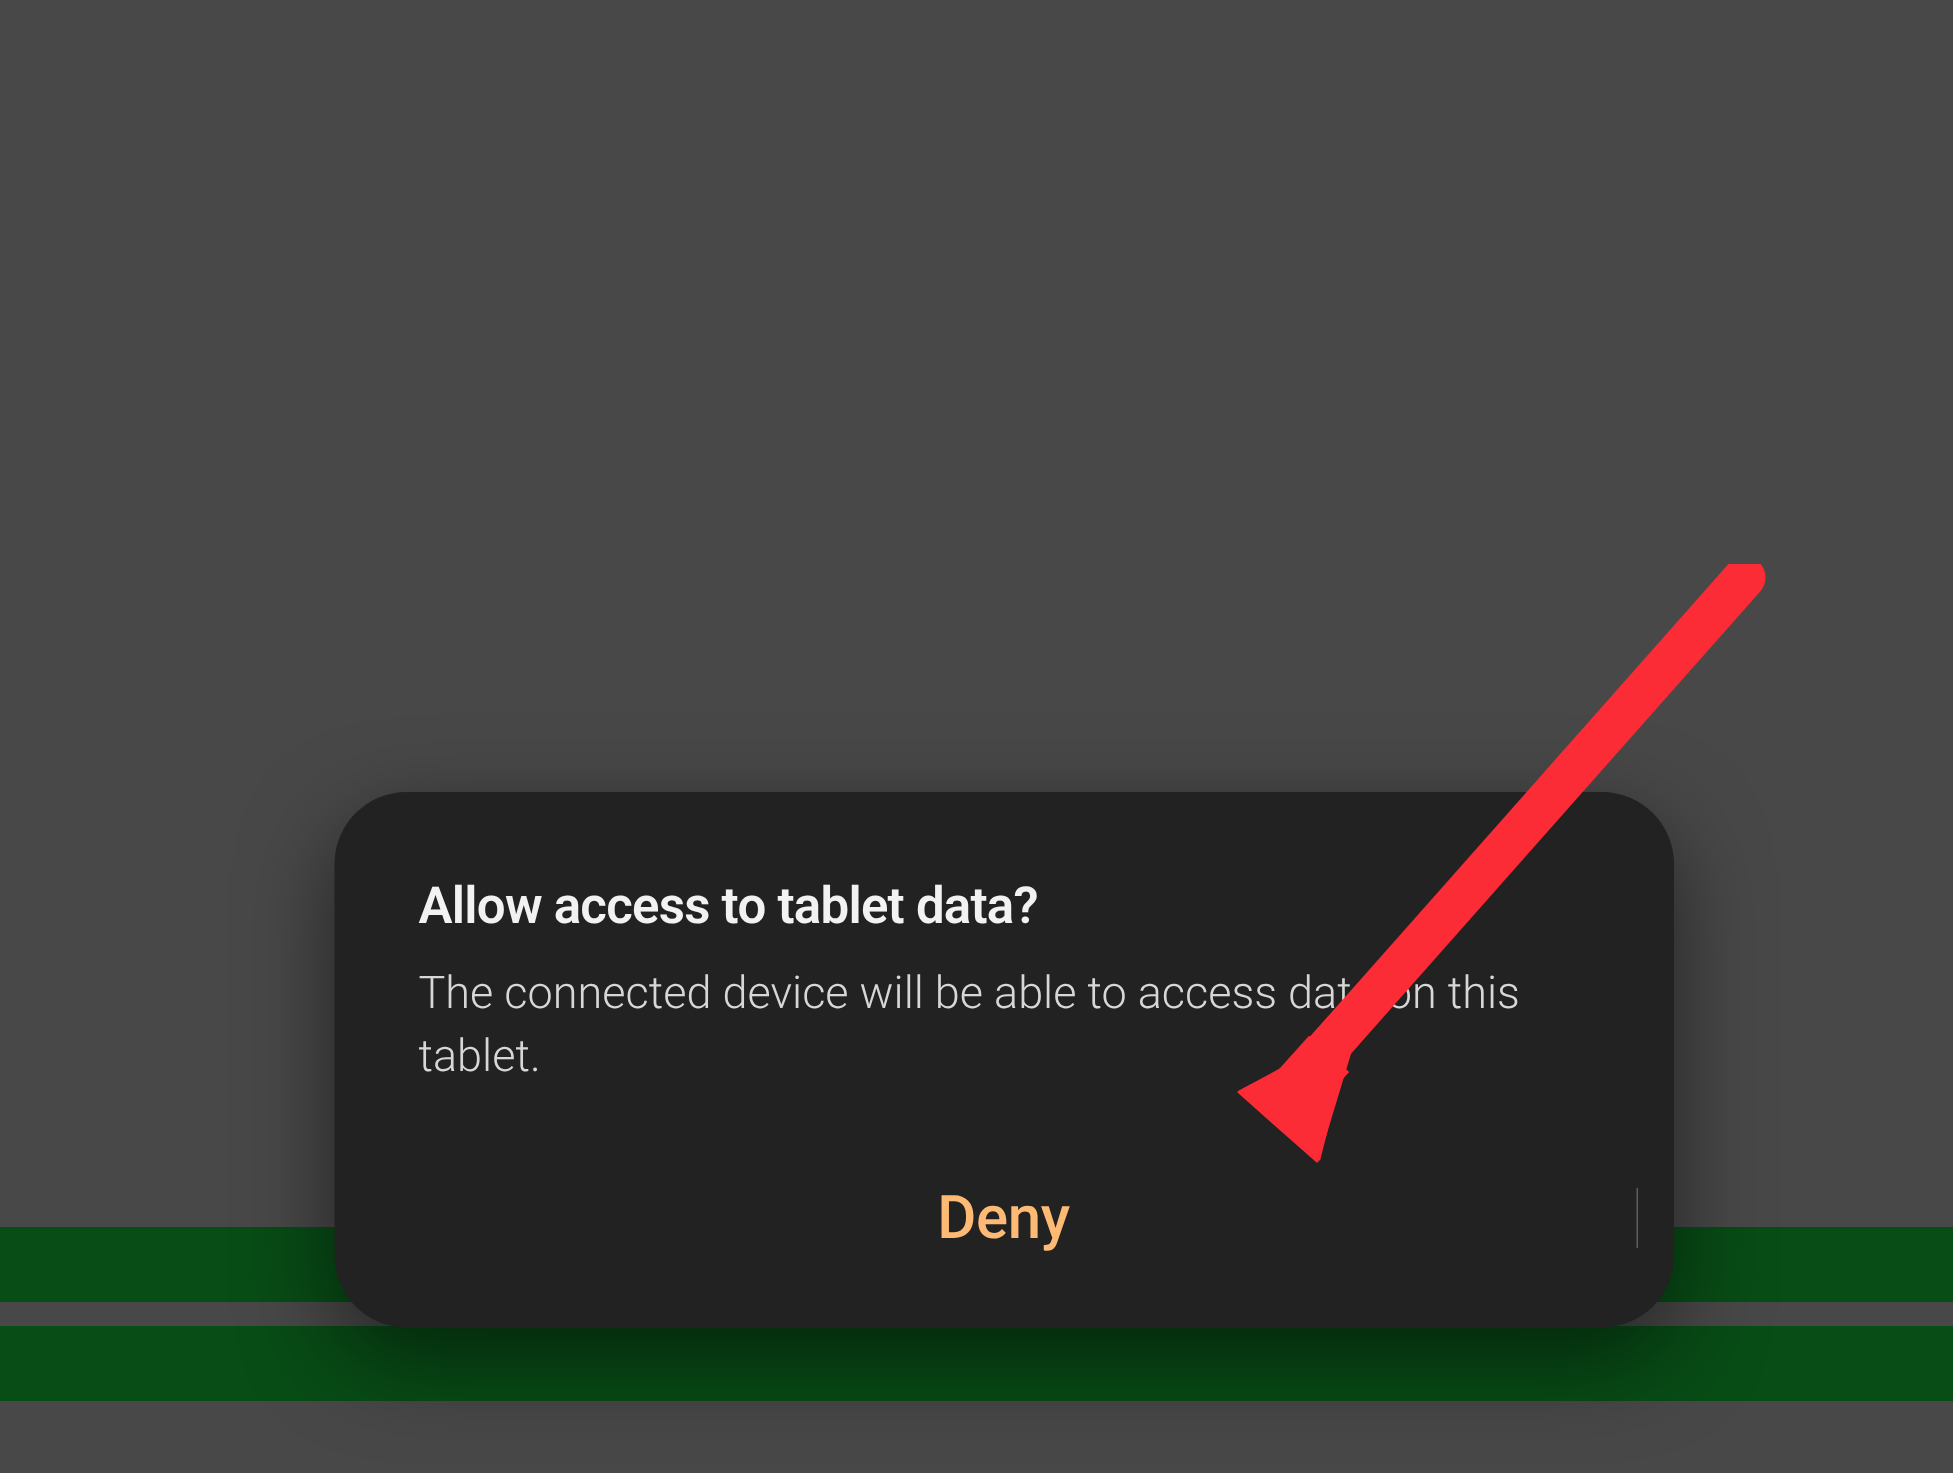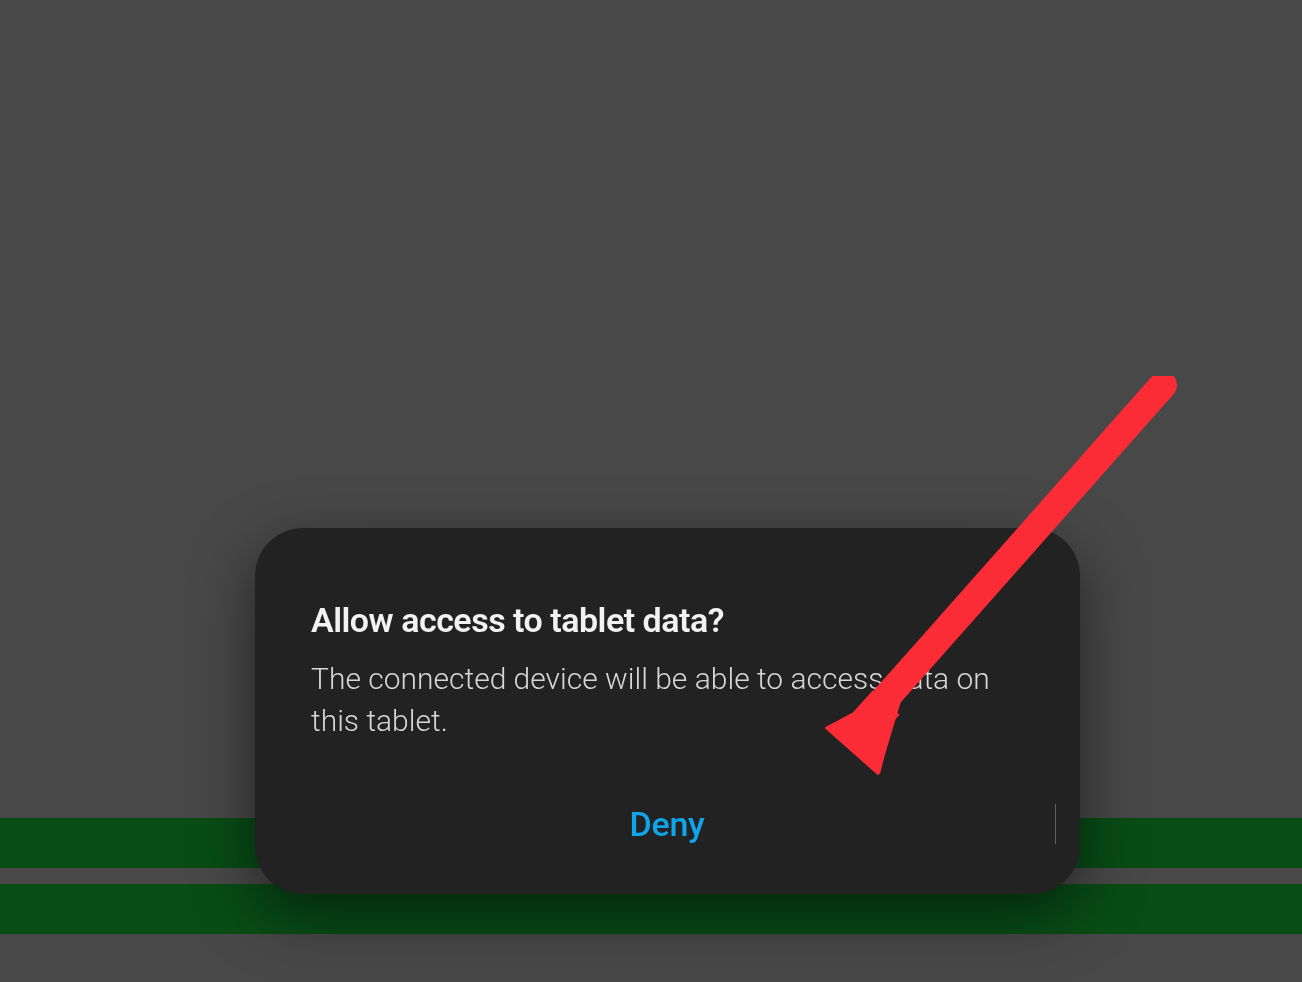--- a/index.html
+++ b/index.html
@@ -33,27 +33,26 @@
     }
     .scrim {
       position: absolute;
       inset: 0;
       background: rgba(0,0,0,0.15);
     }
     .dialog {
       position: absolute;
       left: 223px;
       top: 528px;
-      width: 825px;
+      width: 893px;
       background: #222222;
       border-radius: 48px;
       color: #e8e8e8;
-      padding: 72px 0 0 0;
+      padding: 56px 0 0 0;
       box-shadow: 0 20px 60px rgba(0,0,0,0.5);
-      margin-left: 32px;
     }
     .dialog-title {
       font-size: 34px;
       font-weight: 600;
       color: #f2f2f2;
       padding: 0 56px 10px 56px;
       letter-spacing: -0.5px;
     }
     .dialog-body {
       font-size: 30px;
@@ -65,22 +64,22 @@
     .dialog-buttons {
       display: flex;
       align-items: center;
       justify-content: center;
       padding: 0 24px 32px 24px;
     }
     .dialog-button {
       flex: 1;
       background: transparent;
       border: none;
-      color: #0ea5e9;
-      font-size: 34px;
+      color: #fdba74;
+      font-size: 40px;
       font-weight: 500;
       padding: 18px 0;
       cursor: pointer;
       font-family: inherit;
       letter-spacing: -0.3px;
     }
     .btn-divider {
       width: 1px;
       height: 40px;
       background: rgba(255,255,255,0.28);

